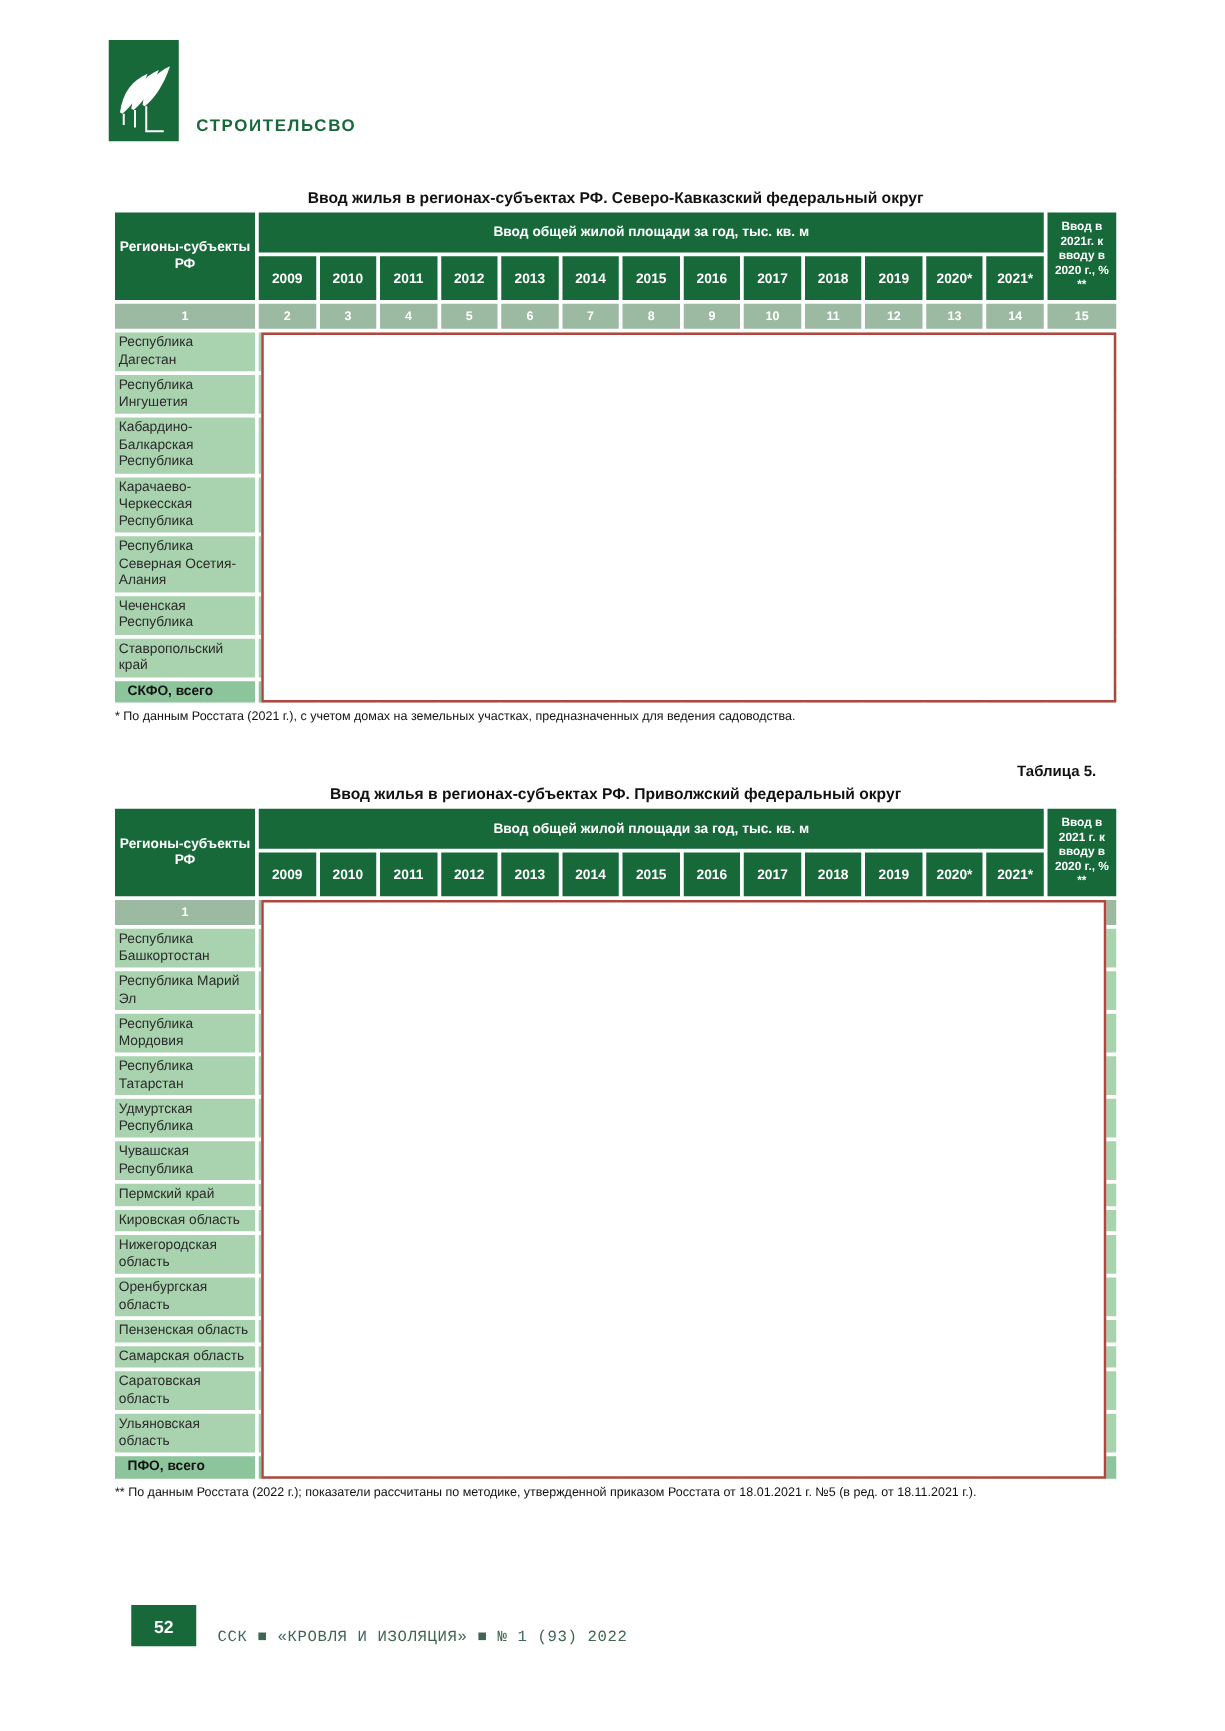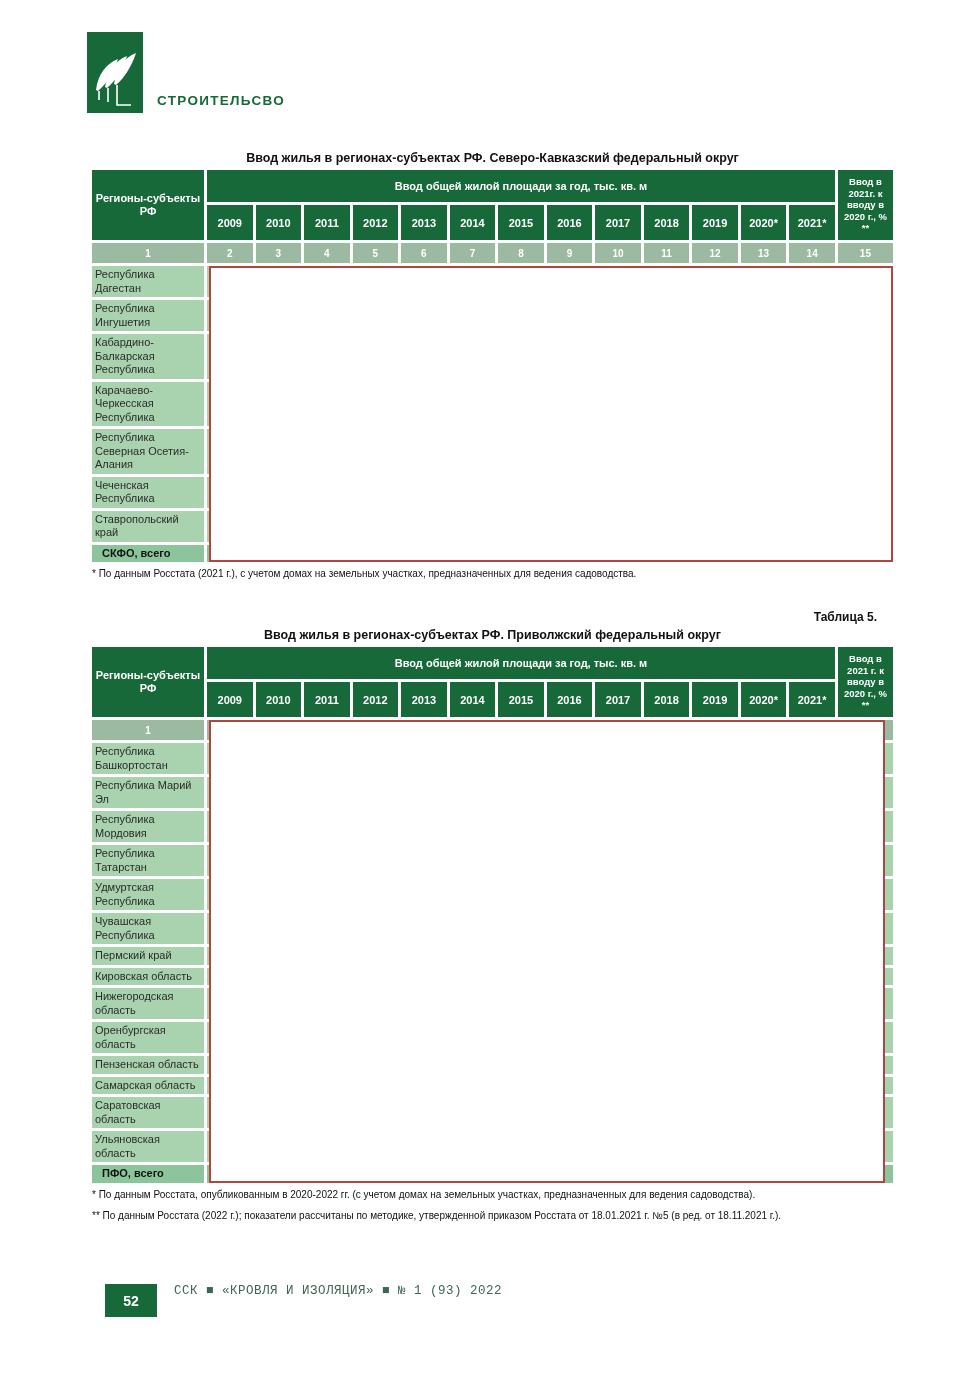--- a/index.html
+++ b/index.html
@@ -57,21 +57,21 @@
   .row .dlast { flex:0 0 55px; background:var(--light_green,#a9d3af); }
   .row.total .label { background:var(--total_green,#8cc49b); font-weight:bold; color:#141414; padding-left:10px; }
   .row.total .d, .row.total .dlast { background:var(--total_green,#8cc49b); }
   .overlay { position:absolute; background:#fff; border:2px solid var(--overlay_border_red,#b04a42); }
   .t4 .overlay { left:117px; top:96px; right:0;   bottom:0; }
   .t5 .overlay { left:117px; top:73px; right:8px; bottom:0; }
   .fnotes { margin-top:6px; }
   .fnote  { font-size:10px; color:#111; line-height:12px; }
   .fnote + .fnote { margin-top:9px; }
   
-  .footer { position:absolute; left:85px; top:1284px; display:flex; align-items:flex-start; gap:17px;padding-left:20px; }
+  .footer { position:absolute; left:85px; top:1284px; display:flex; align-items:flex-end; gap:17px;padding-left:20px; }
   .pagebox {
     width:52px; height:33px; background:var(--brand_green,#17693a);
     color:#fff; font-weight:bold; font-size:14px;
     display:flex; align-items:center; justify-content:center;
   }
   .journal { font-size:12.5px; color:var(--footer_text,#3f6553); letter-spacing:0.5px;font-family:Liberation Mono, monospace; }
 </style>
 </head>
 <body>
 
@@ -588,21 +588,20 @@
             <div class="cell d"></div>
             <div class="cell d"></div>
             <div class="cell dlast"></div>
           </div>
         </div>
 
       <div class="overlay"></div>
     </div>
 
     <div class="fnotes">
-      <div class="fnote">* По данным Росстата, опубликованным в 2020-2022 гг. (с учетом домах на земельных участках, предназначенных для ведения садоводства).</div>
       <div class="fnote">** По данным Росстата (2022 г.); показатели рассчитаны по методике, утвержденной приказом Росстата от 18.01.2021 г. №5 (в ред. от 18.11.2021 г.).</div>
     </div>
   </div>
 
   <div class="footer">
     <div class="pagebox">52</div>
     <div class="journal">ССК ■ «КРОВЛЯ И ИЗОЛЯЦИЯ» ■ № 1 (93) 2022</div>
   </div>
 
 </div>

